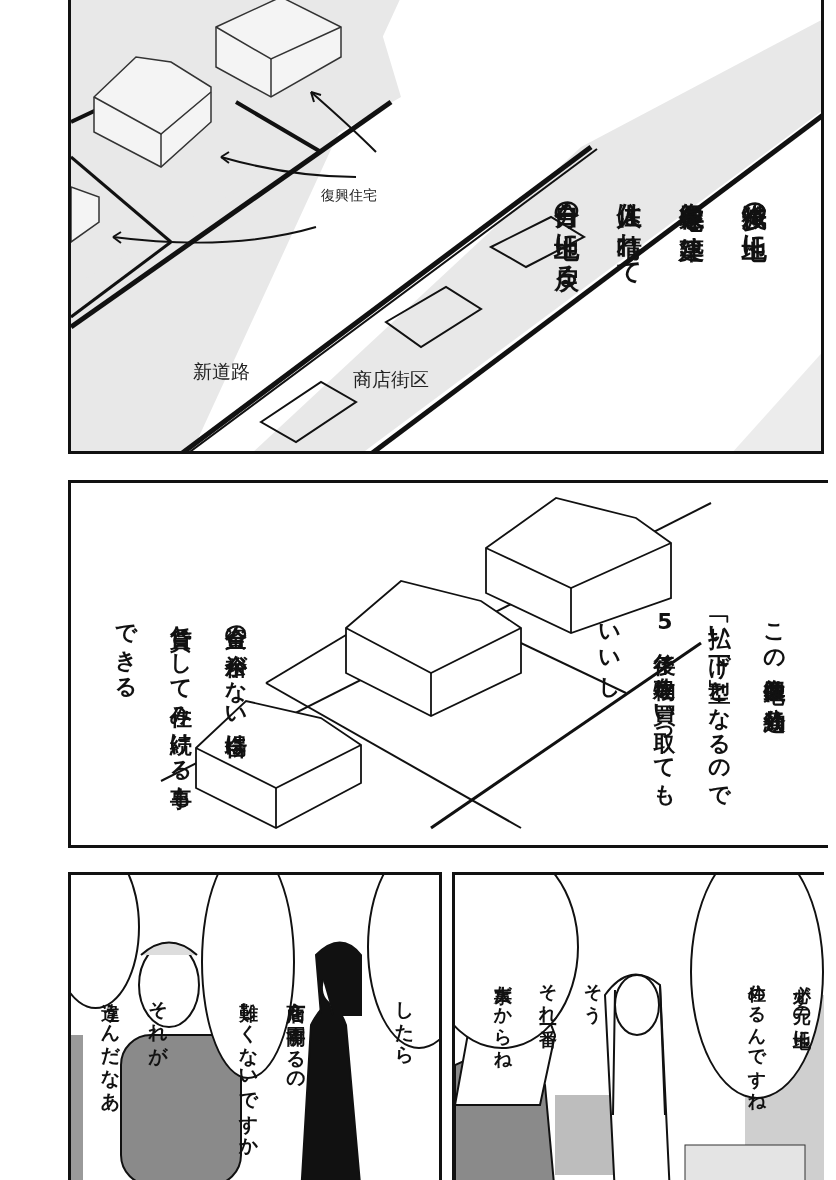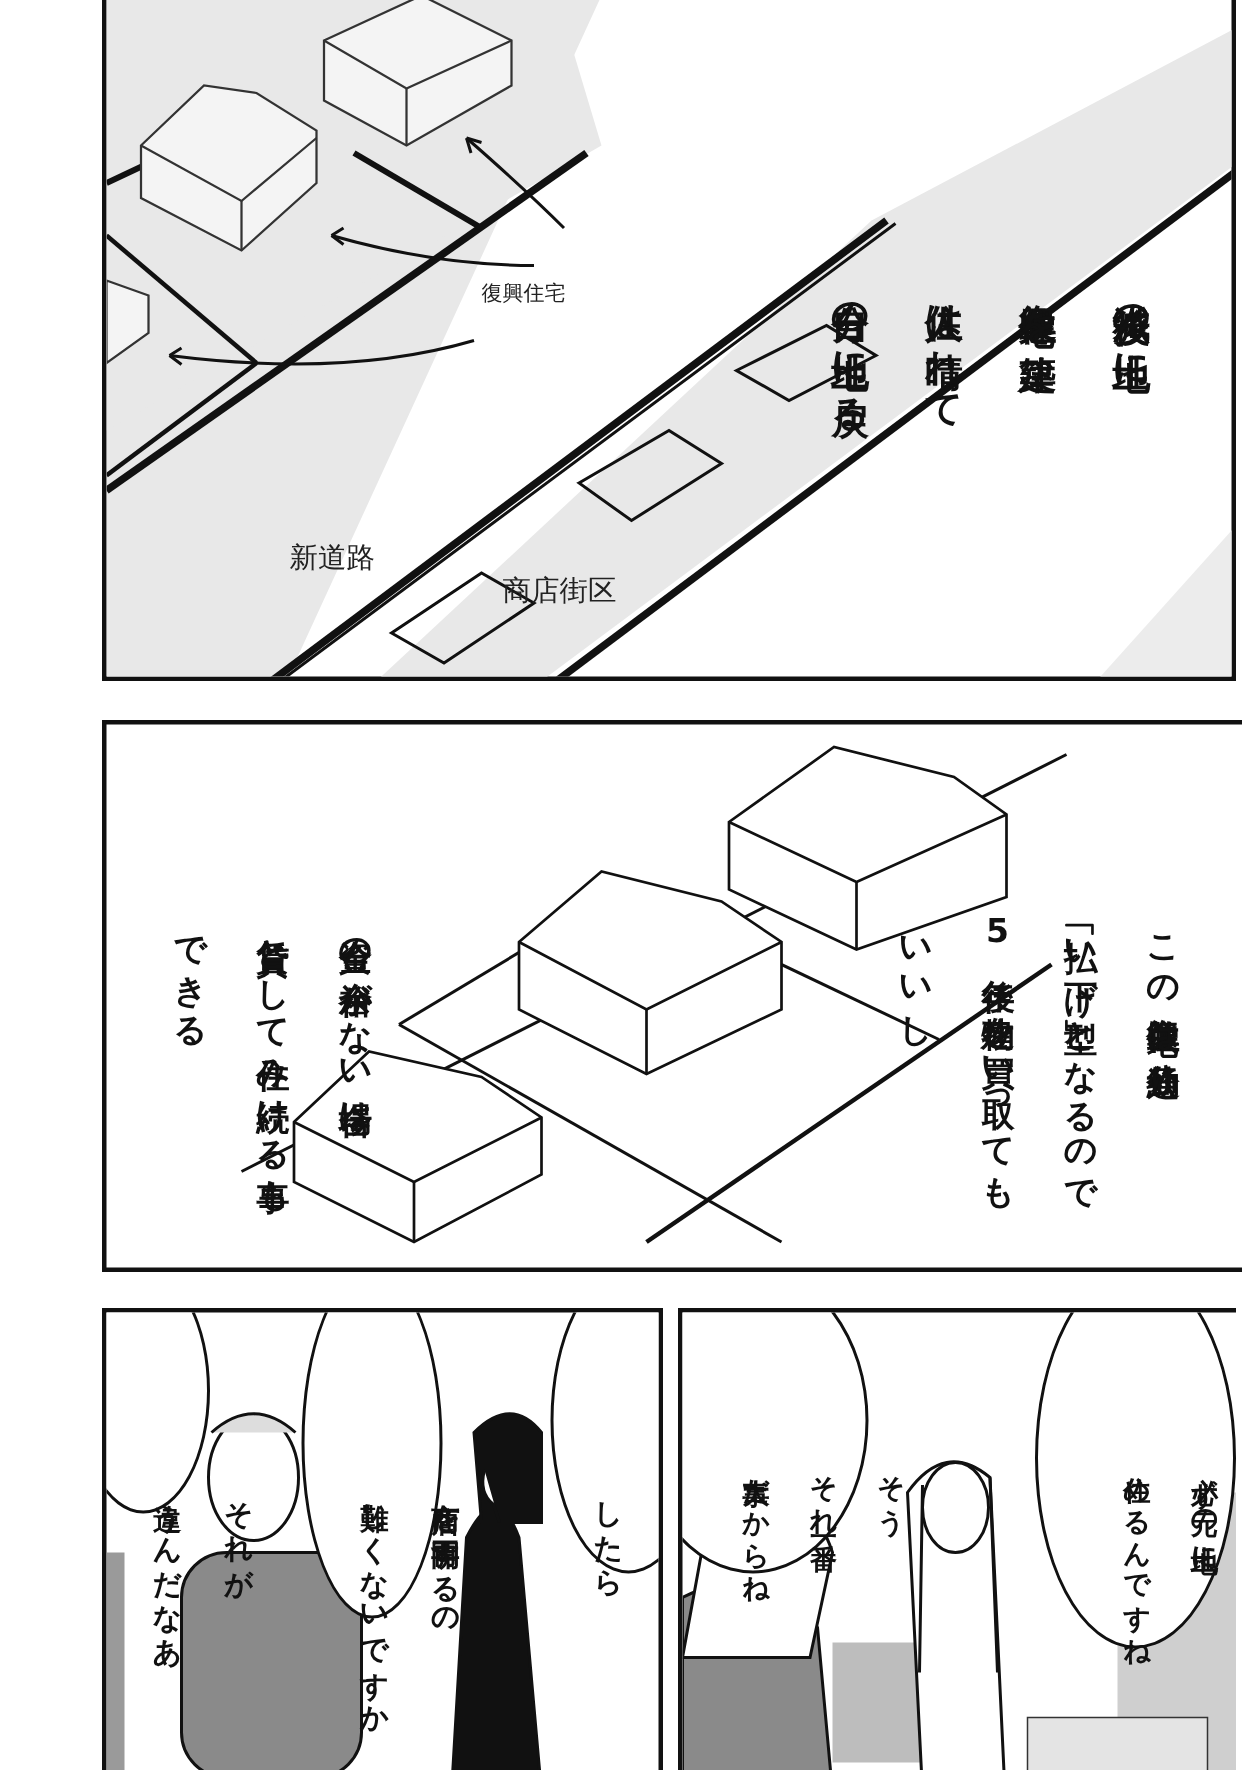--- a/index.html
+++ b/index.html
@@ -53,21 +53,21 @@
       <path d="M285,180 Q220,180 150,160"></path>
         <path d="M150,160 l8,-5 M150,160 l8,6"></path>
       <path d="M245,230 Q160,255 42,240"></path>
         <path d="M42,240 l8,-5 M42,240 l8,6"></path>
     </g>
 
     <polygon points="660,457 756,350 756,457" fill="#ececec"></polygon>
   </svg>
   <div class="label" style="left:250px; top:190px; font-size:14px;">復興住宅</div>
   <div class="label" style="left:78px; top:362px; font-size:19px;margin-left:44px;">新道路</div>
-  <div class="label" style="left:264px; top:370px; font-size:19px;margin-top:14px;">商店街区</div>
+  <div class="label" style="left:282px; top:370px; font-size:19px;">商店街区</div>
   <div class="vtext" style="right:20px; top:66px; font-size:25px; line-height:1.25;">
     <span>減歩後の土地に</span><br>
     <span>復興住宅を建築</span><br>
     <span>住人は晴れて</span><br>
     <span>自分の土地に戻る</span>
   </div>
 </div>
 
 <div class="panel" style="left:68px; top:480px; width:760px; height:368px; border-right:none;">
   <svg width="760" height="368">

